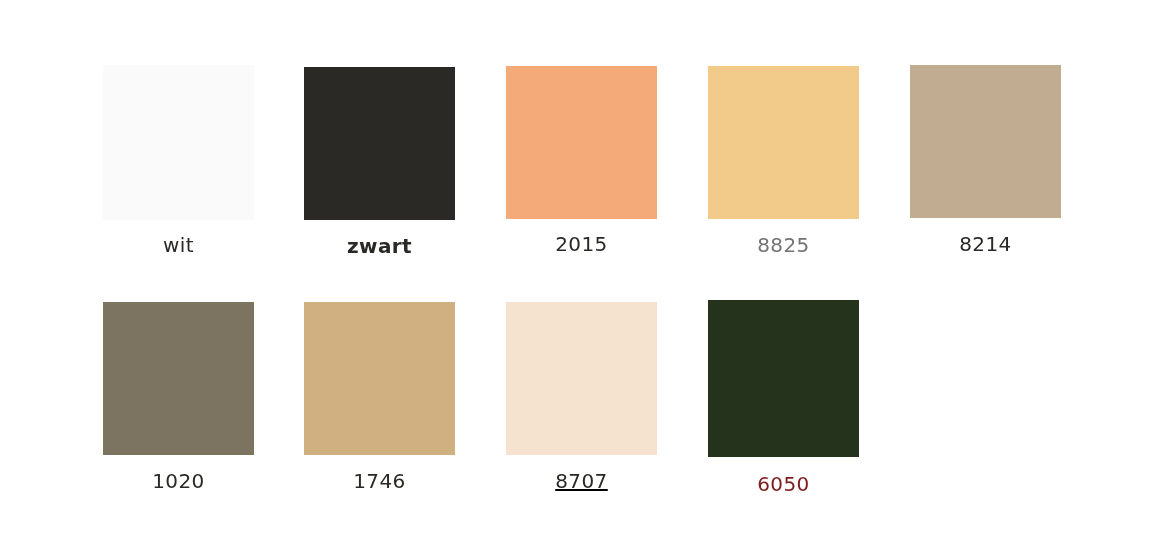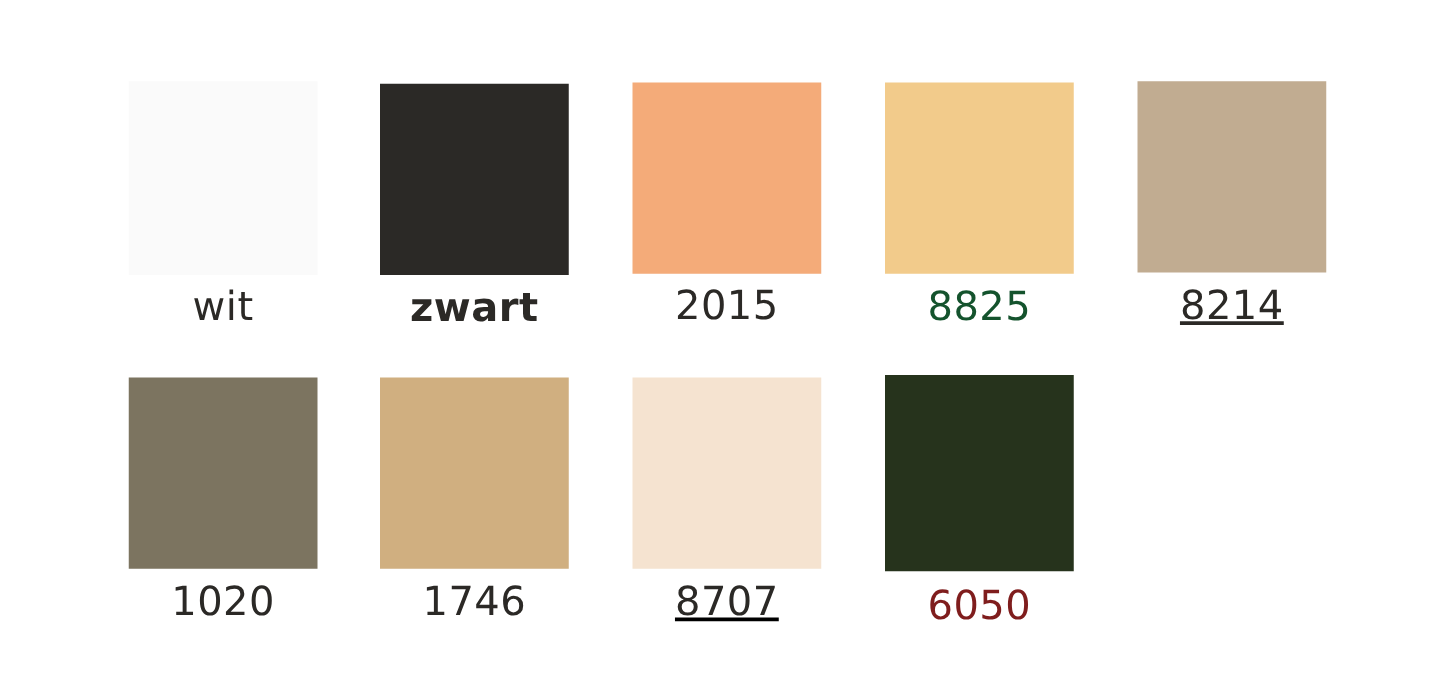--- a/index.html
+++ b/index.html
@@ -34,21 +34,21 @@
     display: block;
     width: 151px;
     background-clip: padding-box;
   }
 
   .swatch-label {
     display: block;
     width: 151px;
     text-align: center;
     color: #2B2926;
-    font-size: 32px;
+    font-size: 20px;
     line-height: 30px;
     letter-spacing: 0.4px;
     white-space: nowrap;
   }
 </style>
 </head>
 <body style="background: rgb(255, 255, 255);">
 
 <div class="palette">
     <div class="swatch-cell" style="left: 103px; top: 65px; width: 151px;">
@@ -58,25 +58,25 @@
     <div class="swatch-cell" style="left: 304px; top: 67px; width: 151px; font-weight: bold;">
       <div class="swatch-chip" style="width: 151px; height: 153px; background: rgb(43, 41, 38);"></div>
       <div class="swatch-label" style="width: 151px; color: rgb(43, 41, 38); margin-top: 11px;">zwart</div>
     </div>
     <div class="swatch-cell" style="left: 506px; top: 66px; width: 151px;">
       <div class="swatch-chip" style="width: 151px; height: 153px; background: rgb(244, 171, 121);"></div>
       <div class="swatch-label" style="width: 151px; color: rgb(43, 41, 38); margin-top: 10px;">2015</div>
     </div>
     <div class="swatch-cell" style="left: 708px; top: 66px; width: 151px;">
       <div class="swatch-chip" style="width: 151px; height: 153px; background: rgb(242, 203, 139);"></div>
-      <div class="swatch-label" style="width: 151px; color: #14532d; margin-top: 11px;">8825</div>
+      <div class="swatch-label" style="width: 151px; color: #737373; margin-top: 11px;">8825</div>
     </div>
     <div class="swatch-cell" style="left: 910px; top: 65px; width: 151px;">
       <div class="swatch-chip" style="width: 151px; height: 153px; background: rgb(193, 172, 145);"></div>
-      <div class="swatch-label" style="width: 151px; color: rgb(43, 41, 38); margin-top: 11px; text-decoration: underline;">8214</div>
+      <div class="swatch-label" style="width: 151px; color: rgb(43, 41, 38); margin-top: 11px;">8214</div>
     </div>
     <div class="swatch-cell" style="left: 103px; top: 302px; width: 151px;">
       <div class="swatch-chip" style="width: 151px; height: 153px; background: rgb(124, 116, 96);"></div>
       <div class="swatch-label" style="width: 151px; color: rgb(43, 41, 38); margin-top: 11px;">1020</div>
     </div>
     <div class="swatch-cell" style="left: 304px; top: 302px; width: 151px;">
       <div class="swatch-chip" style="width: 151px; height: 153px; background: rgb(208, 175, 128);"></div>
       <div class="swatch-label" style="width: 151px; color: rgb(43, 41, 38); margin-top: 11px;">1746</div>
     </div>
     <div class="swatch-cell" style="left: 506px; top: 302px; width: 151px; text-decoration: underline;">

